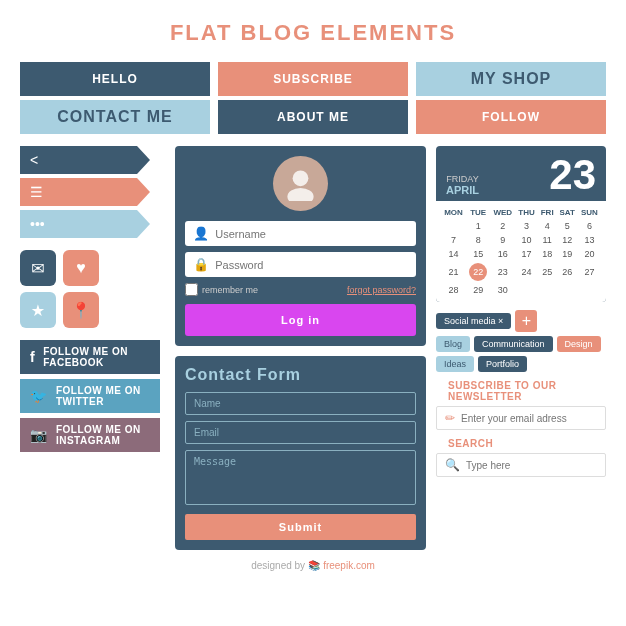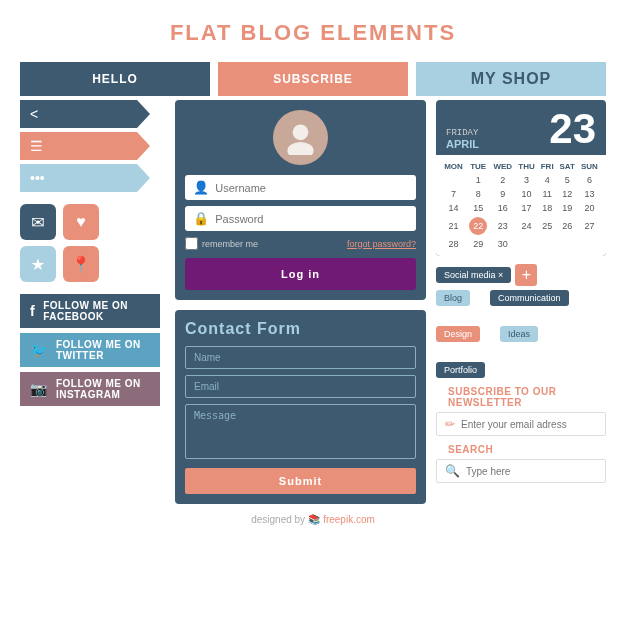--- a/index.html
+++ b/index.html
@@ -191,21 +191,21 @@
     }
     .remember-row {
       display: flex;
       justify-content: space-between;
       align-items: center;
       margin-bottom: 8px;
     }
     .remember-row label { color: #ccc; font-size: 9px; display: flex; align-items: center; gap: 4px; }
     .remember-row a { color: #e8907a; font-size: 9px; }
     .login-btn {
-      background: #701a75;
+      background: #d946ef;
       color: #fff;
       border: none;
       padding: 10px 0;
       width: 100%;
       font-size: 11px;
       font-weight: bold;
       letter-spacing: 1px;
       border-radius: 3px;
       cursor: pointer;
     }
@@ -269,22 +269,21 @@
     }
     .cal-header {
       display: flex;
       align-items: flex-end;
       justify-content: space-between;
       padding: 8px 10px 5px;
     }
     .cal-day-label {
       color: #ccc;
       font-size: 9px;
-      text-align: left;
-      font-family: Liberation Mono, monospace;
+      text-align: center;
     }
     .cal-date-big {
       color: #fff;
       font-size: 42px;
       font-weight: bold;
       line-height: 1;
     }
     .cal-month {
       color: #a8d0e0;
       font-size: 11px;
@@ -319,21 +318,21 @@
       height: 18px;
       display: flex;
       align-items: center;
       justify-content: center;
       margin: auto;
     }
     
     .tags-row {
       display: flex;
       flex-wrap: wrap;
-      gap: 20px;
+      gap: 4px;
       margin-bottom: 8px;
     }
     .tag {
       padding: 3px 8px;
       border-radius: 3px;
       font-size: 9px;
       cursor: pointer;
     }
     .tag-dark { background: #3d5a70; color: #fff; }
     .tag-salmon { background: #e8907a; color: #fff; }
@@ -412,20 +411,25 @@
 </head>
 <body>
 
 <div class="card">
   <div class="main-title">FLAT BLOG ELEMENTS</div>
 
   <div class="top-buttons">
     <button class="btn-dark">HELLO</button>
     <button class="btn-salmon">SUBSCRIBE</button>
     <button class="btn-light">MY SHOP</button>
+  </div>
+  <div class="second-buttons">
+    <button class="btn-light">CONTACT ME</button>
+    <button class="btn-dark">ABOUT ME</button>
+    <button class="btn-salmon">FOLLOW</button>
   </div>
 
   <div class="content-area">
 
     <div class="left-col">
 
       <div class="ribbon-wrap">
         <div class="ribbon-btn ribbon-share">
           <span style="font-size:14px;">&lt;</span>
         </div>

